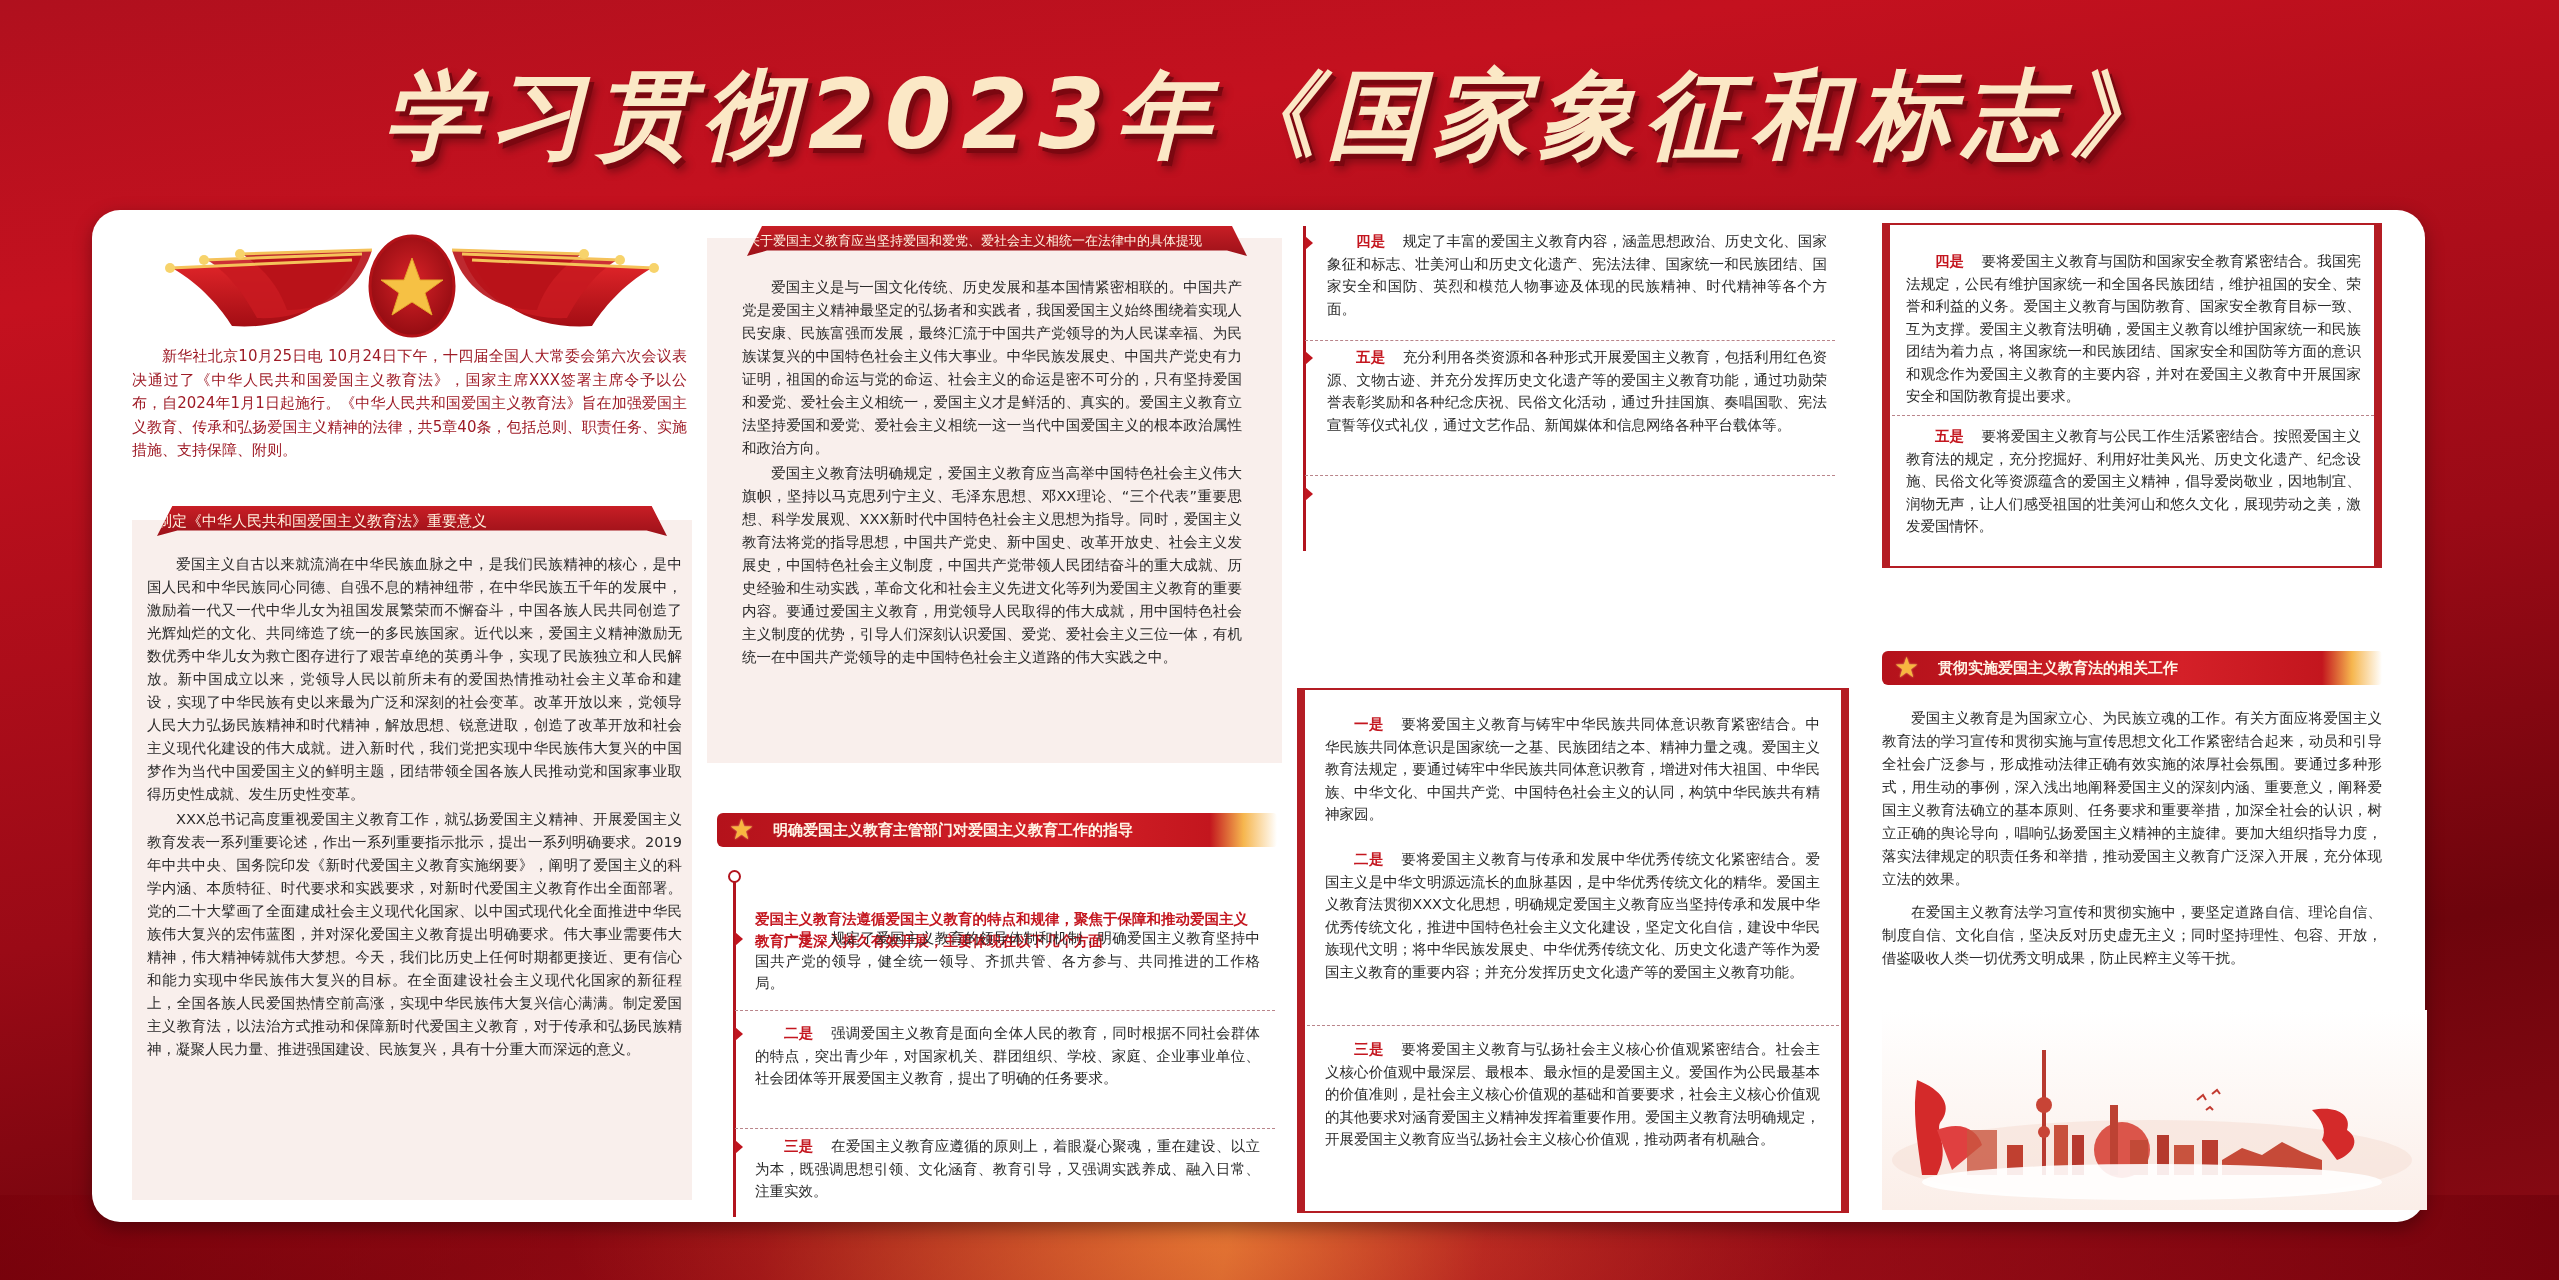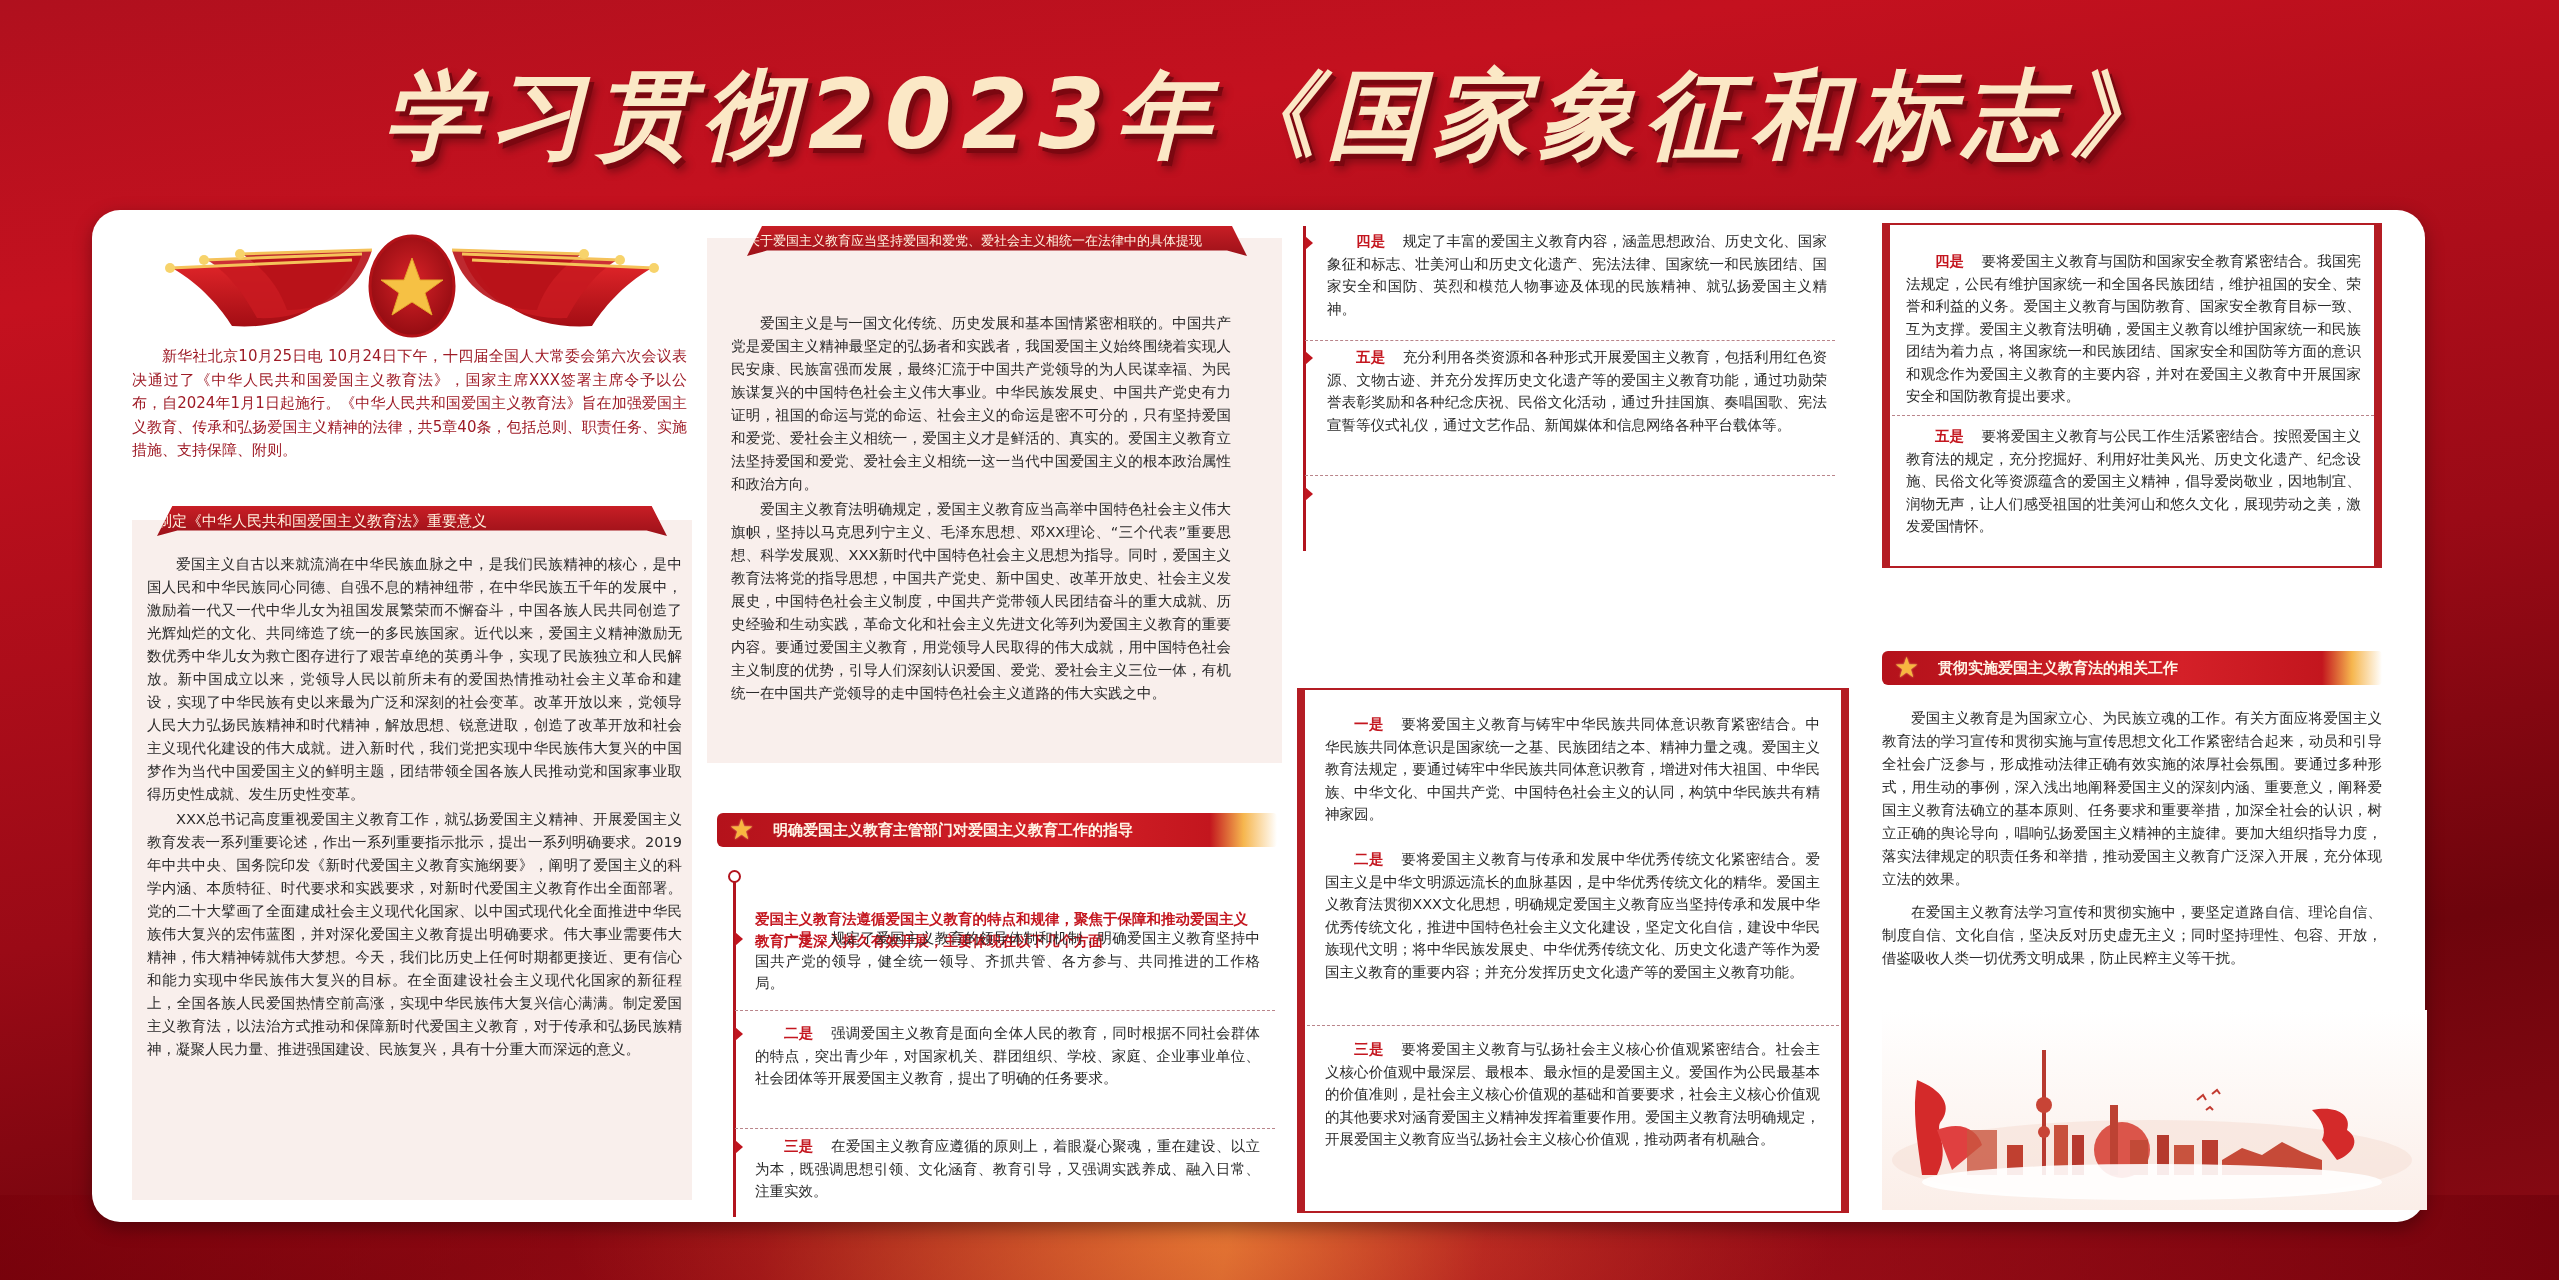--- a/index.html
+++ b/index.html
@@ -149,21 +149,21 @@
       <p>爱国主义自古以来就流淌在中华民族血脉之中，是我们民族精神的核心，是中国人民和中华民族同心同德、自强不息的精神纽带，在中华民族五千年的发展中，激励着一代又一代中华儿女为祖国发展繁荣而不懈奋斗，中国各族人民共同创造了光辉灿烂的文化、共同缔造了统一的多民族国家。近代以来，爱国主义精神激励无数优秀中华儿女为救亡图存进行了艰苦卓绝的英勇斗争，实现了民族独立和人民解放。新中国成立以来，党领导人民以前所未有的爱国热情推动社会主义革命和建设，实现了中华民族有史以来最为广泛和深刻的社会变革。改革开放以来，党领导人民大力弘扬民族精神和时代精神，解放思想、锐意进取，创造了改革开放和社会主义现代化建设的伟大成就。进入新时代，我们党把实现中华民族伟大复兴的中国梦作为当代中国爱国主义的鲜明主题，团结带领全国各族人民推动党和国家事业取得历史性成就、发生历史性变革。</p>
       <p>XXX总书记高度重视爱国主义教育工作，就弘扬爱国主义精神、开展爱国主义教育发表一系列重要论述，作出一系列重要指示批示，提出一系列明确要求。2019年中共中央、国务院印发《新时代爱国主义教育实施纲要》，阐明了爱国主义的科学内涵、本质特征、时代要求和实践要求，对新时代爱国主义教育作出全面部署。党的二十大擘画了全面建成社会主义现代化国家、以中国式现代化全面推进中华民族伟大复兴的宏伟蓝图，并对深化爱国主义教育提出明确要求。伟大事业需要伟大精神，伟大精神铸就伟大梦想。今天，我们比历史上任何时期都更接近、更有信心和能力实现中华民族伟大复兴的目标。在全面建设社会主义现代化国家的新征程上，全国各族人民爱国热情空前高涨，实现中华民族伟大复兴信心满满。制定爱国主义教育法，以法治方式推动和保障新时代爱国主义教育，对于传承和弘扬民族精神，凝聚人民力量、推进强国建设、民族复兴，具有十分重大而深远的意义。</p>
     </div>
   </div>
 
   <div class="col" style="left:615px;width:580px;height:1012px;">
     <div class="panel-pink" style="left:0;top:28px;width:575px;height:525px;"></div>
     <div class="ribbon-title" style="left:40px;top:16px;width:500px;font-size:13px;">
       <span>关于爱国主义教育应当坚持爱国和爱党、爱社会主义相统一在法律中的具体提现</span>
     </div>
-    <div class="body-text" style="position:absolute;left:24px;top:66px;width:500px;margin-top:36px;">
+    <div class="body-text" style="position:absolute;left:35px;top:66px;width:500px;">
       <p>爱国主义是与一国文化传统、历史发展和基本国情紧密相联的。中国共产党是爱国主义精神最坚定的弘扬者和实践者，我国爱国主义始终围绕着实现人民安康、民族富强而发展，最终汇流于中国共产党领导的为人民谋幸福、为民族谋复兴的中国特色社会主义伟大事业。中华民族发展史、中国共产党史有力证明，祖国的命运与党的命运、社会主义的命运是密不可分的，只有坚持爱国和爱党、爱社会主义相统一，爱国主义才是鲜活的、真实的。爱国主义教育立法坚持爱国和爱党、爱社会主义相统一这一当代中国爱国主义的根本政治属性和政治方向。</p>
       <p>爱国主义教育法明确规定，爱国主义教育应当高举中国特色社会主义伟大旗帜，坚持以马克思列宁主义、毛泽东思想、邓XX理论、“三个代表”重要思想、科学发展观、XXX新时代中国特色社会主义思想为指导。同时，爱国主义教育法将党的指导思想，中国共产党史、新中国史、改革开放史、社会主义发展史，中国特色社会主义制度，中国共产党带领人民团结奋斗的重大成就、历史经验和生动实践，革命文化和社会主义先进文化等列为爱国主义教育的重要内容。要通过爱国主义教育，用党领导人民取得的伟大成就，用中国特色社会主义制度的优势，引导人们深刻认识爱国、爱党、爱社会主义三位一体，有机统一在中国共产党领导的走中国特色社会主义道路的伟大实践之中。</p>
     </div>
 
     <div class="banner" style="left:10px;top:603px;width:560px;">
       <span class="star">★</span>
       <span>明确爱国主义教育主管部门对爱国主义教育工作的指导</span>
     </div>
 
     <div class="timeline" style="left:26px;top:672px;height:335px;">
@@ -187,21 +187,21 @@
     <p class="item" style="left:48px;top:925px;width:505px;">
       <span class="lbl">三是</span><span>在爱国主义教育应遵循的原则上，着眼凝心聚魂，重在建设、以立为本，既强调思想引领、文化涵育、教育引导，又强调实践养成、融入日常、注重实效。</span>
     </p>
   </div>
 
   <div class="col" style="left:1195px;width:590px;height:1012px;">
     <div class="timeline" style="left:16px;top:16px;height:325px;"></div>
 
     <span class="tl-marker" style="left:18px;top:26px;"></span>
     <p class="item" style="left:40px;top:20px;width:500px;">
-      <span class="lbl">四是</span><span>规定了丰富的爱国主义教育内容，涵盖思想政治、历史文化、国家象征和标志、壮美河山和历史文化遗产、宪法法律、国家统一和民族团结、国家安全和国防、英烈和模范人物事迹及体现的民族精神、就弘扬爱国主义精神。</span>
+      <span class="lbl">四是</span><span>规定了丰富的爱国主义教育内容，涵盖思想政治、历史文化、国家象征和标志、壮美河山和历史文化遗产、宪法法律、国家统一和民族团结、国家安全和国防、英烈和模范人物事迹及体现的民族精神、时代精神等各个方面。</span>
     </p>
     <div class="dash" style="left:18px;top:130px;width:530px;"></div>
 
     <span class="tl-marker" style="left:18px;top:141px;"></span>
     <p class="item" style="left:40px;top:136px;width:500px;">
       <span class="lbl">五是</span><span>充分利用各类资源和各种形式开展爱国主义教育，包括利用红色资源、文物古迹、并充分发挥历史文化遗产等的爱国主义教育功能，通过功勋荣誉表彰奖励和各种纪念庆祝、民俗文化活动，通过升挂国旗、奏唱国歌、宪法宣誓等仪式礼仪，通过文艺作品、新闻媒体和信息网络各种平台载体等。</span>
     </p>
     <div class="dash" style="left:18px;top:265px;width:530px;"></div>
 
     <span class="tl-marker" style="left:18px;top:277px;"></span>

